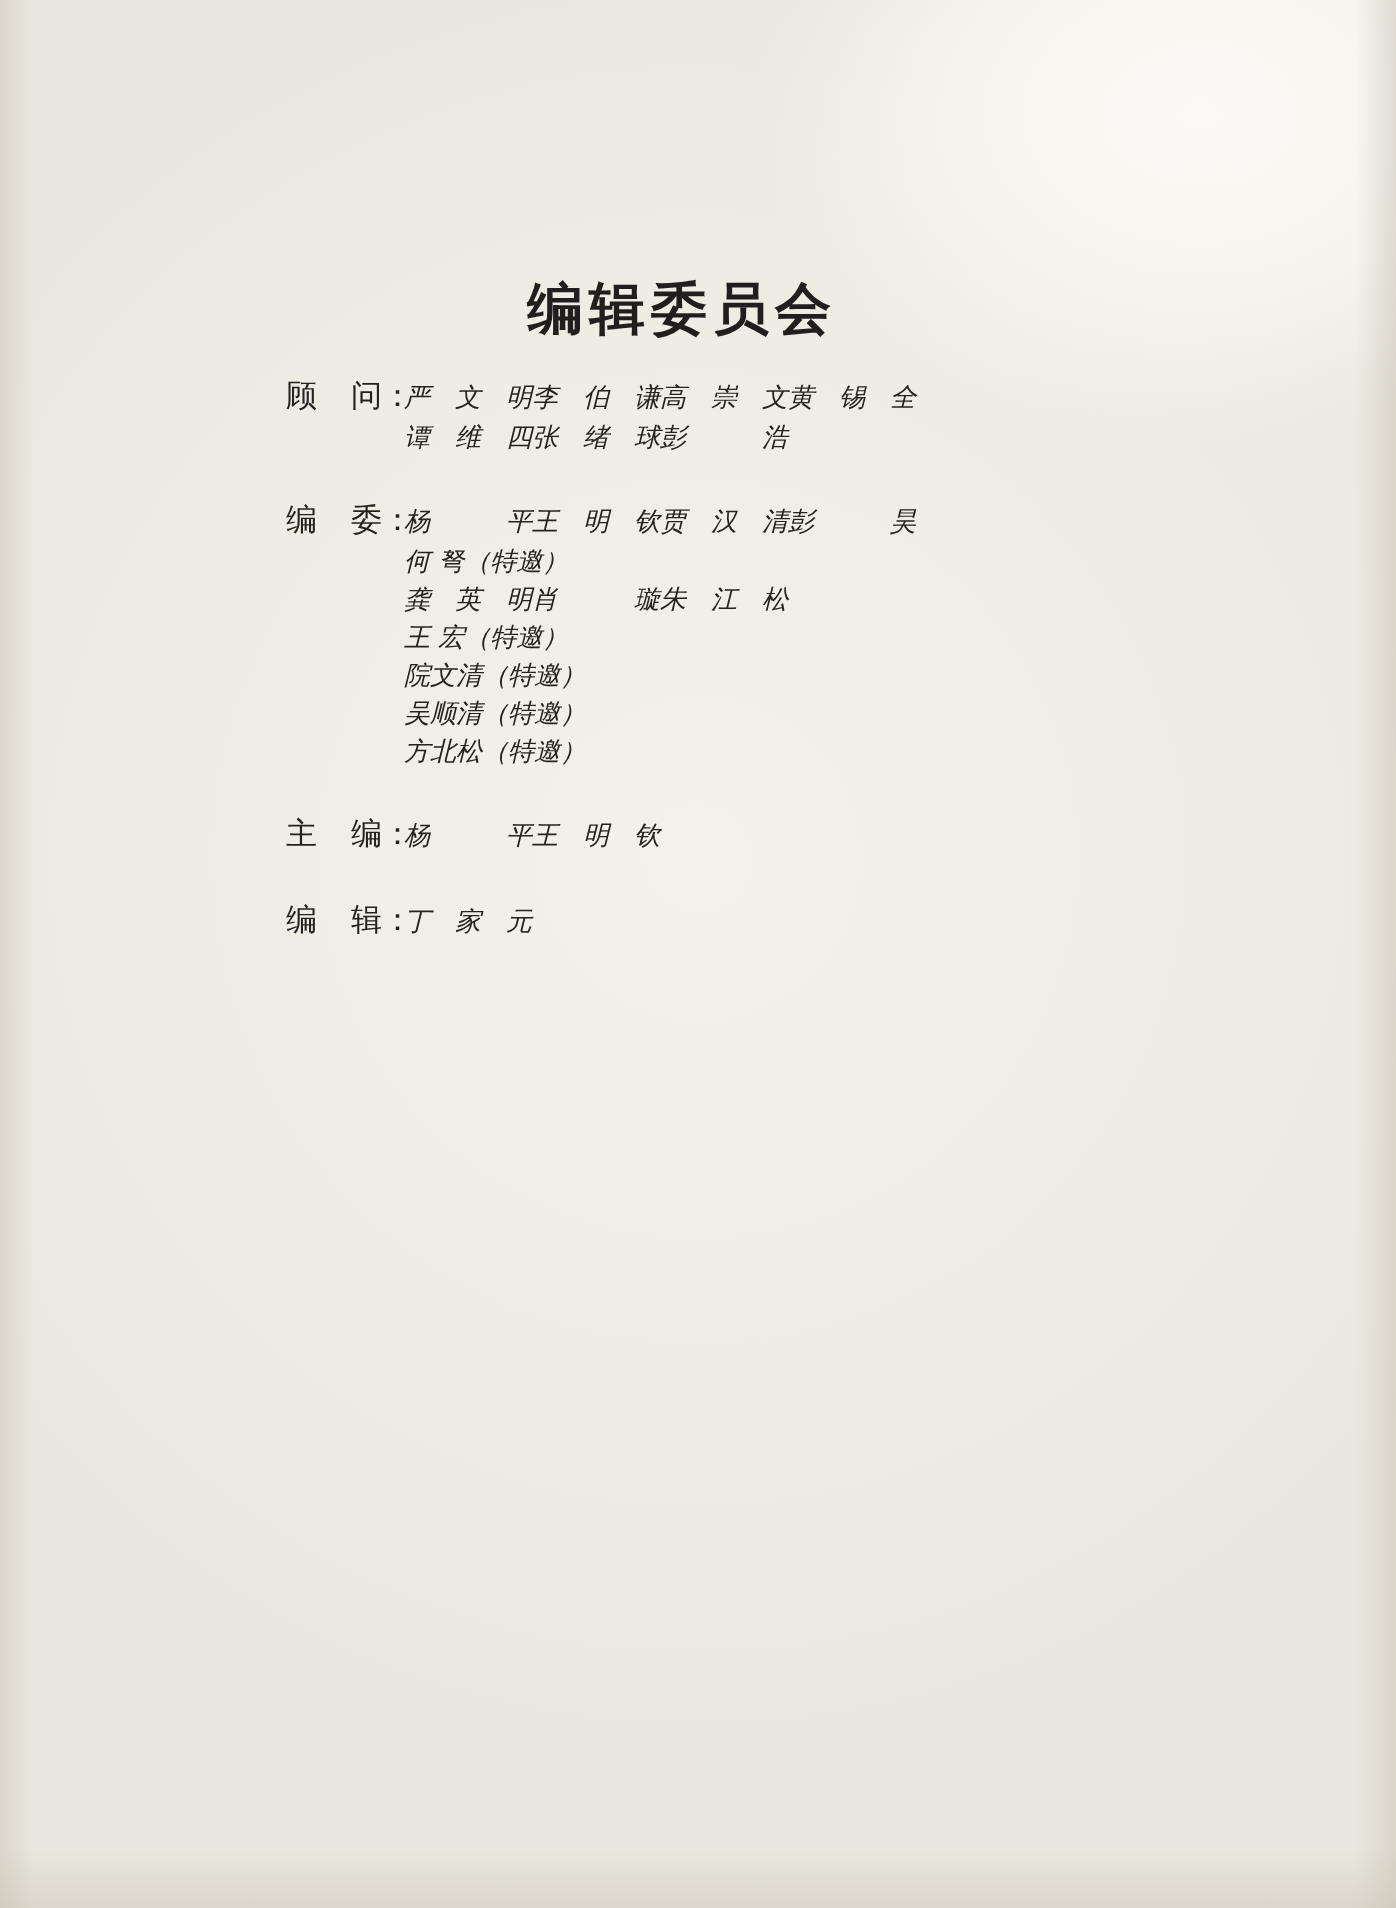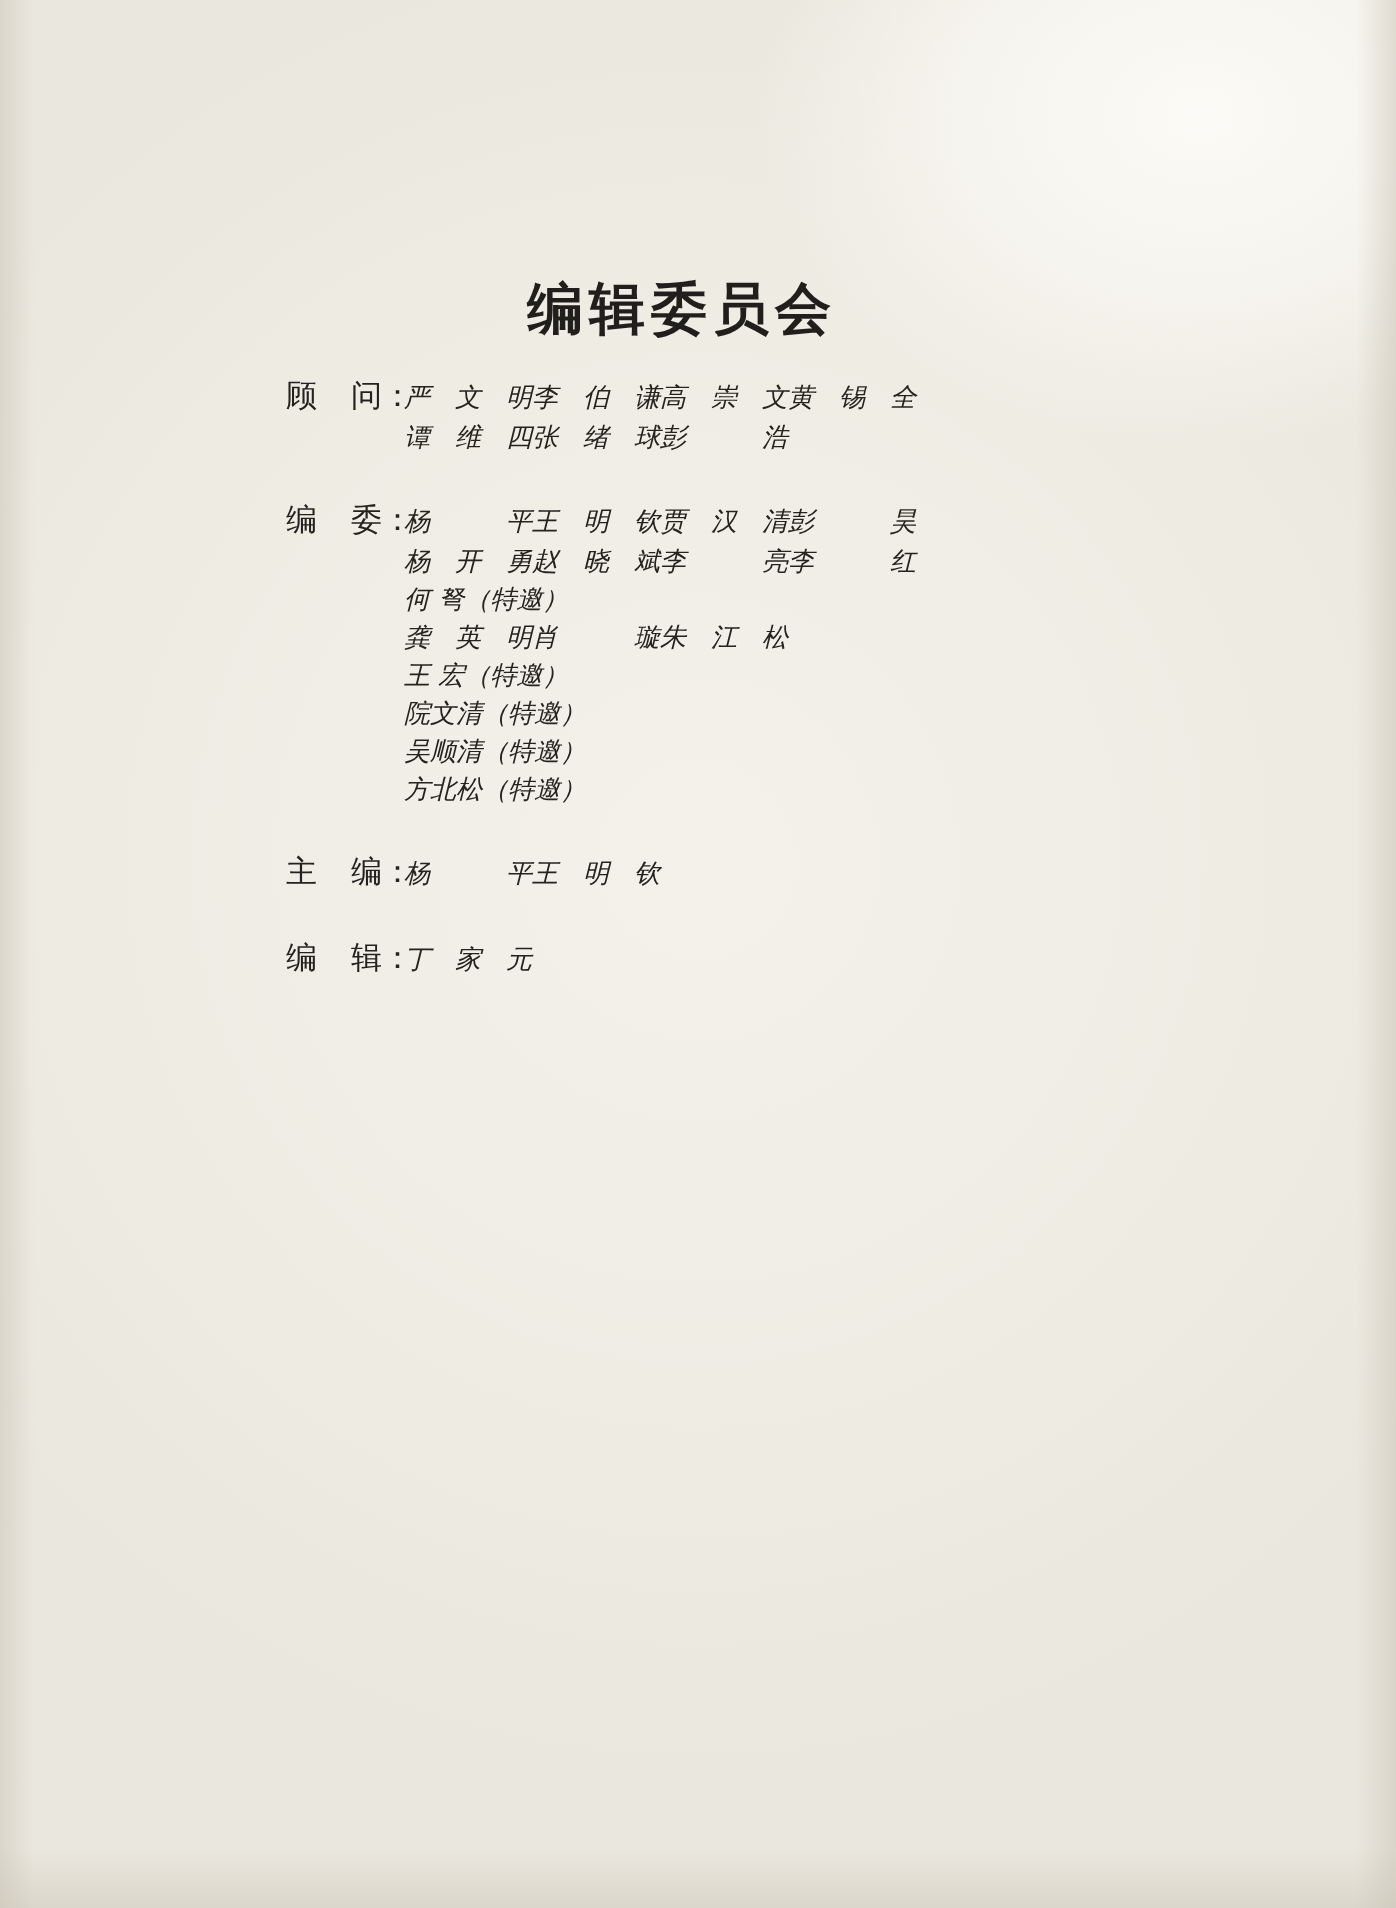--- a/index.html
+++ b/index.html
@@ -165,29 +165,20 @@
           <div class="names">
             <span class="name">杨 平</span>
             <span class="name">王明钦</span>
             <span class="name">贾汉清</span>
             <span class="name">彭 昊</span>
           </div>
         </div>
         <div class="row">
           <div class="row-label"></div>
           <div class="names">
-            <span class="name">杨开勇</span>
-            <span class="name">赵晓斌</span>
-            <span class="name">李 亮</span>
-            <span class="name">李 红</span>
-          </div>
-        </div>
-        <div class="row">
-          <div class="row-label"></div>
-          <div class="names">
             <span class="name wide">何 弩（特邀）</span>
           </div>
         </div>
         <div class="row">
           <div class="row-label"></div>
           <div class="names">
             <span class="name">龚英明</span>
             <span class="name">肖 璇</span>
             <span class="name">朱江松</span>
           </div>

